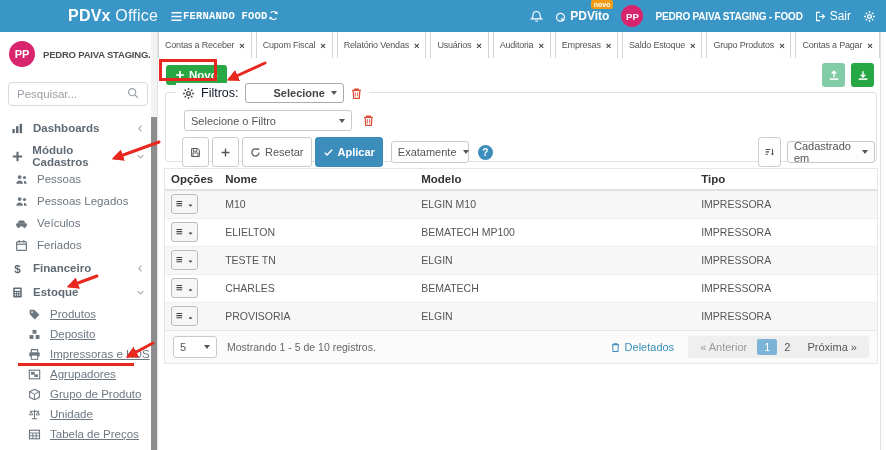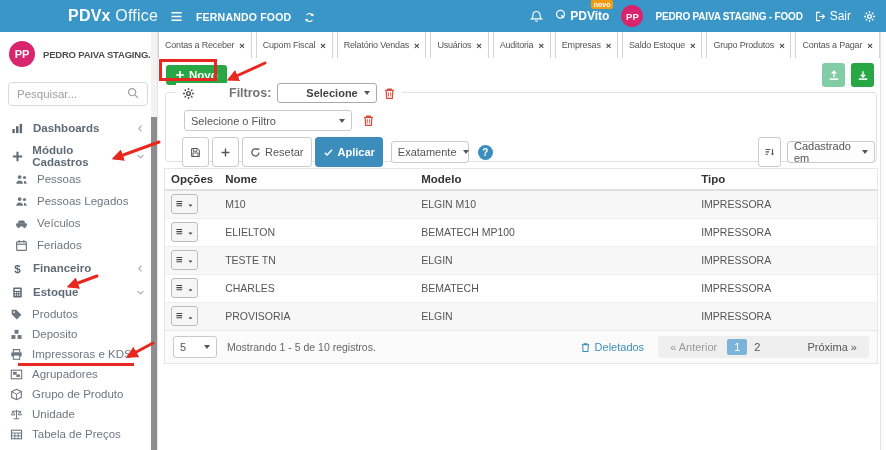--- a/index.html
+++ b/index.html
@@ -4,45 +4,45 @@
 <style>
   * { margin:0; padding:0; box-sizing:border-box; }
   body { font-family:"Liberation Sans","DejaVu Sans",sans-serif; background:#fff; }
   #app { position:relative; width:886px; height:450px; background:#fff; overflow:hidden; }
 
   
   #navbar { position:absolute; left:0; top:0; width:886px; height:32px; background:#3b96c8; color:#fff; display:flex; align-items:center; z-index:5; }
   .brand { width:158px; text-align:right; font-size:16px; letter-spacing:.2px; white-space:nowrap; }
   .brand b { font-weight:bold; }
   .brand span { font-weight:normal; opacity:.95; }
-  .nav-left { display:flex; align-items:flex-end; gap:13px; margin-left:12px; }
+  .nav-left { display:flex; align-items:flex-start; margin-left:12px;font-family:Liberation Mono, monospace; }
   .nav-company { font-size:10.5px; font-weight:bold; letter-spacing:.2px; }
   .nav-right { margin-left:auto; display:flex; align-items:center; gap:12px; margin-right:10px; }
   .nav-user { font-size:10px; font-weight:bold; letter-spacing:-.2px; white-space:nowrap; }
   .nav-sair { display:flex; align-items:center; gap:4px; font-size:12px; }
-  .pdvito { position:relative; display:flex; align-items:flex-start; gap:4px; font-size:12px; font-weight:bold; }
+  .pdvito { position:relative; display:flex; align-items:flex-end; gap:4px; font-size:12px; font-weight:bold; }
   .pdvito-badge { position:absolute; top:-9px; right:-4px; background:#f39c12; color:#fff; font-size:7px; font-weight:bold; padding:1px 3px; border-radius:2px; }
   .avatar { width:22px; height:22px; border-radius:50%; background:#d9256d; color:#fff; font-size:9.5px; font-weight:bold; display:flex; align-items:center; justify-content:center; }
   .nico { display:inline-flex; }
   .nico svg { width:13px; height:13px; }
   .nico.sm svg { width:11px; height:11px; }
 
   
   #sidebar { position:absolute; left:0; top:32px; width:158px; height:418px; background:#fff; border-right:1px solid #e4e4e4; z-index:4; }
   .side-user { display:flex; align-items:center; gap:8px; padding:9px 6px 6px 9px; }
   .side-avatar { width:26px; height:26px; border-radius:50%; background:#d9256d; color:#fff; font-size:11px; font-weight:bold; display:flex; align-items:center; justify-content:center; flex:0 0 26px; }
   .side-name { font-size:9.5px; font-weight:bold; color:#4d4d4d; letter-spacing:-.2px; white-space:nowrap; overflow:hidden; max-width:108px; }
   .side-search { margin:9px 9px 6px 8px; height:24px; border:1px solid #d6dade; border-radius:4px; display:flex; align-items:center; padding:0 8px; color:#9aa0a6; font-size:11.5px; background:#fff;justify-content:flex-end; }
   .side-search .ph { flex:1; }
   .side-search svg { width:12px; height:12px; }
   #side-menu { list-style:none; margin-top:10px; color:#6d7780; font-size:11.5px; }
   #side-menu li { display:flex; align-items:center; gap:8px; height:22px; padding-left:10px; cursor:pointer; }
   #side-menu li.ind0 { height:24px; color:#5f6a74; font-weight:bold; }
   #side-menu li.ind1 { padding-left:14px; }
-  #side-menu li.ind2 { padding-left:9px; height:20px; }
+  #side-menu li.ind2 { padding-left:27px; height:20px;text-decoration:underline; }
   #side-menu li.gap { margin-top:4px; }
   #side-menu .mi { width:15px; display:flex; justify-content:center; }
   #side-menu .mi svg { width:13px; height:13px; }
   #side-menu .chev { margin-left:auto; margin-right:12px; color:#9aa2aa; display:flex; }
   #side-menu .chev svg { width:9px; height:9px; }
   .side-track { position:absolute; top:0; right:0; width:6px; height:418px; background:#f2f2f2; }
   .side-thumb { position:absolute; top:85px; right:0; width:6px; height:333px; background:#8d8d8d; }
 
   
   #tabbar { position:absolute; left:158px; top:32px; width:722px; height:26px; display:flex; gap:4px; align-items:center; overflow:hidden; background:#fff; }
@@ -55,21 +55,21 @@
   .btn-novo svg { width:10px; height:10px; }
   .btn-io { position:absolute; top:5px; width:23px; height:24px; border:none; border-radius:3px; color:#fff; display:flex; align-items:center; justify-content:center; cursor:pointer; }
   .btn-io svg { width:12px; height:12px; }
   #btn-upload { left:664px; background:#82cda6; }
   #btn-download { left:693px; background:#28a745; }
 
   .filters { position:absolute; left:7px; top:34px; width:712px; height:70px; border:1px solid #e2e2e2; border-radius:3px; }
   .legend { position:absolute; left:10px; top:-10px; background:#fff; padding:0 6px; display:flex; align-items:center; gap:6px; }
   .legend .gear { color:#555; display:flex; }
   .legend .gear svg { width:13px; height:13px; }
-  .legend .ltxt { font-size:12.5px; font-weight:bold; color:#737373;margin-left:28px; }
+  .legend .ltxt { font-size:12.5px; font-weight:normal; color:#0f172a; }
   .chip { display:flex; align-items:center; justify-content:space-between; gap:6px; height:20px; border:1px solid #aaa; border-radius:3px; background:#fff; padding:0 6px; font-size:11px; color:#444; cursor:pointer; }
   .chip.bold { font-weight:bold;padding-left:28px; }
   .caret { width:0; height:0; border-left:3.5px solid transparent; border-right:3.5px solid transparent; border-top:4.5px solid #555; }
   .trash { color:#dd4b39; display:flex; cursor:pointer; }
   .trash svg { width:13px; height:13px; }
   .frow1 { position:absolute; left:18px; top:17px; display:flex; align-items:center; gap:10px; }
   .filter-select { width:168px; height:21px; border-color:#c9c9c9; color:#555; font-weight:normal; }
   .frow2 { position:absolute; left:16px; top:44px; display:flex; align-items:center; gap:3px; }
   .btn { height:30px; border:1px solid #ccc; border-radius:3px; background:#fff; color:#555; font-size:11px; display:flex; align-items:center; gap:4px; padding:0 7px; cursor:pointer; }
   .btn svg { width:11px; height:11px; }
@@ -93,21 +93,21 @@
   .tfoot { position:absolute; left:6px; top:272px; width:714px; height:34px; background:#fbfbfb; border:1px solid #e7e7e7; display:flex; align-items:center; padding:0 8px; }
   .pg-chip { width:44px; height:22px; border-color:#c9c9c9; color:#555; }
   .showing { margin-left:10px; font-size:10.5px; color:#666; }
   .foot-right { margin-left:auto; display:flex; align-items:center; gap:14px; }
   .deletados { display:flex; align-items:center; gap:4px; color:#3c8dbc; font-size:11px; cursor:pointer; }
   .deletados svg { width:11px; height:11px; }
   .pager { background:#efefef; border-radius:3px; display:flex; align-items:center; padding:3px 4px; gap:2px; font-size:11px; }
   .pager .prev { color:#999; padding:2px 8px; cursor:pointer; }
   .pager .page { color:#555; padding:2px 7px; cursor:pointer; }
   .pager .page.active { background:#7cb4d8; color:#fff; border-radius:2px; }
-  .pager .next { color:#555; padding:2px 8px; cursor:pointer;margin-left:30px; }
+  .pager .next { color:#555; padding:2px 8px; cursor:pointer; }
 
   .right-rail { position:absolute; left:880px; top:32px; width:6px; height:418px; background:#fcfcfc; border-left:1px solid #e2e2e2; z-index:3; }
 
   
   #annotations { position:absolute; left:0; top:0; width:886px; height:450px; pointer-events:none; z-index:99; }
   .anno { position:absolute; }
   .anno-rect { left:159px; top:59px; width:58px; height:22px; border:3px solid #e8281e; }
   .anno-underline { left:18px; top:363px; width:116px; height:3px; background:#e8281e; }
 </style>
 </head>

